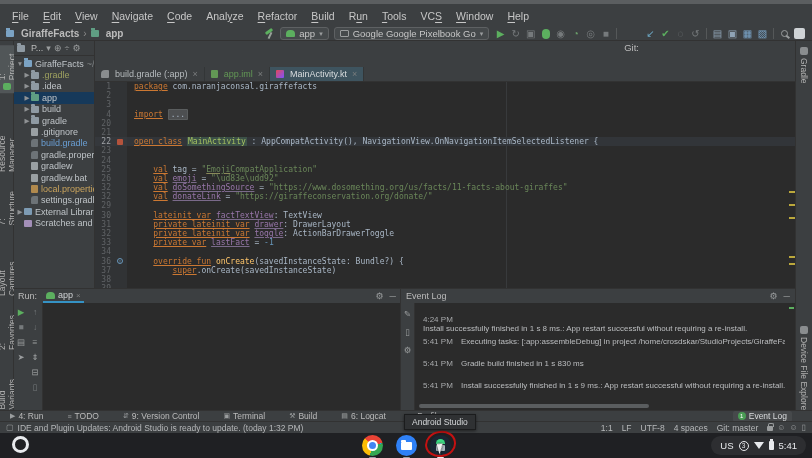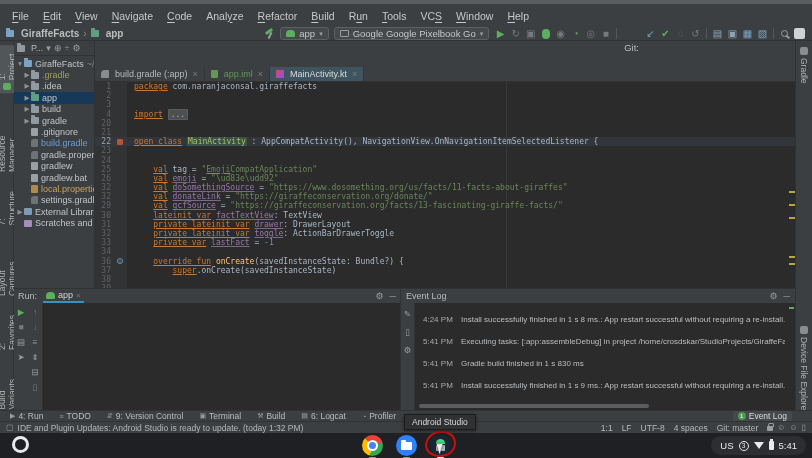--- a/index.html
+++ b/index.html
@@ -123,21 +123,21 @@
   .ep-body { position:relative; display:flex; height:108px; }
   .ep-strip { width:13px; background:#3c3f41; display:flex; flex-direction:column; align-items:center; gap:8px; padding-top:6px; font-size:8.5px; color:#9a9d9e; }
   .ep-content { flex:1; background:#2b2b2b; border-left:1px solid #323232; position:relative; overflow:hidden; }
   .erow { position:absolute; left:8px; right:10px; display:flex; font-size:8px; color:#bcbec0; white-space:nowrap; overflow:hidden; }
   .erow .etime { flex:none; width:38px; color:#a8aaac; }
   .ep-hscroll { position:absolute; left:4px; bottom:3px; height:4px; width:230px; background:#5a5d5f; border-radius:2px; }
   .ep-vmark { position:absolute; right:1px; top:4px; width:5px; height:2px; background:#5caf5f; }
 
   
   .bottombar { left:0; top:410px; width:812px; height:11px; background:#3c3f41; border-top:1px solid #323232;
-               display:flex; align-items:center; font-size:8.5px; padding-left:4px; gap:4px; }
+               display:flex; align-items:center; font-size:8.5px; padding-left:4px; gap:12px; }
   .bitem { display:flex; align-items:center; gap:3px; padding:0 6px; color:#bbbbbb; height:11px; cursor:default; }
   .bitem .bic { font-size:7px; color:#9a9d9e; }
   .evlog-btn { margin-left:auto; margin-right:20px; display:flex; align-items:center; gap:3px; color:#d8dadc; background:#46494b; padding:0 5px; height:11px; border-radius:2px; }
   .evlog-badge { width:8px; height:8px; border-radius:50%; background:#499c54; color:#fff; font-size:6px; display:flex; align-items:center; justify-content:center; }
   .statusbar { left:0; top:421px; width:812px; height:12px; background:#3c3f41; border-top:1px solid #323232;
                display:flex; align-items:center; font-size:8.5px; color:#b6b8ba; padding:0 6px; }
   .sb-left { display:flex; align-items:center; gap:4px; overflow:hidden; white-space:nowrap; }
   .sb-right { margin-left:auto; display:flex; align-items:center; gap:9px; white-space:nowrap; }
   .sb-ics { display:flex; gap:4px; color:#9a9d9e; font-size:8px; }
   .mini-lock { width:6px; height:5px; background:#9a9d9e; position:relative; border-radius:1px; margin-top:3px; }
@@ -382,21 +382,21 @@
         <div class="cline"><span class="lnum">4</span><span class="gut"></span><span class="ctext"><span class="tok-kw">import</span><span class="tok-pl"> </span><span class="tok-fold">...</span></span></div>
         <div class="cline"><span class="lnum">20</span><span class="gut"></span><span class="ctext"></span></div>
         <div class="cline"><span class="lnum">21</span><span class="gut"></span><span class="ctext"></span></div>
         <div class="cline caret"><span class="lnum">22</span><span class="gut"><span class="g-err"></span></span><span class="ctext"><span class="tok-kw">open class</span><span class="tok-pl"> </span><span class="tok-cls">MainActivity</span><span class="tok-pl"> : AppCompatActivity(), NavigationView.OnNavigationItemSelectedListener {</span></span></div>
         <div class="cline"><span class="lnum">23</span><span class="gut"></span><span class="ctext"></span></div>
         <div class="cline"><span class="lnum">24</span><span class="gut"></span><span class="ctext"></span></div>
         <div class="cline"><span class="lnum">25</span><span class="gut"></span><span class="ctext"><span class="tok-pl">    </span><span class="tok-kw">val</span><span class="tok-pl"> tag = </span><span class="tok-str">"</span><span class="tok-stru">Emoji</span><span class="tok-str">CompatApplication"</span></span></div>
         <div class="cline"><span class="lnum">26</span><span class="gut"></span><span class="ctext"><span class="tok-pl">    </span><span class="tok-kw">val</span><span class="tok-pl"> </span><span class="tok-fld">emoji</span><span class="tok-pl"> = </span><span class="tok-str">"\ud83e\udd92"</span></span></div>
         <div class="cline"><span class="lnum">32</span><span class="gut"></span><span class="ctext"><span class="tok-pl">    </span><span class="tok-kw">val</span><span class="tok-pl"> </span><span class="tok-fld">doSomethingSource</span><span class="tok-pl"> = </span><span class="tok-str">"https://www.dosomething.org/us/facts/11-facts-about-giraffes"</span></span></div>
         <div class="cline"><span class="lnum">32</span><span class="gut"></span><span class="ctext"><span class="tok-pl">    </span><span class="tok-kw">val</span><span class="tok-pl"> </span><span class="tok-fld">donateLink</span><span class="tok-pl"> = </span><span class="tok-str">"https://giraffeconservation.org/donate/"</span></span></div>
-        <div class="cline"><span class="lnum">29</span><span class="gut"></span><span class="ctext"><span class="tok-pl">    </span><span class="tok-kw">val</span><span class="tok-pl"> </span><span class="tok-fld">gcfSource</span><span class="tok-pl"> = </span><span class="tok-str">"https://giraffeconservation.org/facts/13-fascinating-giraffe-facts/"</span></span></div>
+        <div class="cline"><span class="lnum">29</span><span class="gut"></span></div>
         <div class="cline"><span class="lnum">30</span><span class="gut"></span><span class="ctext"><span class="tok-pl">    </span><span class="tok-kw">lateinit var</span><span class="tok-pl"> </span><span class="tok-fld">factTextView</span><span class="tok-pl">: TextView</span></span></div>
         <div class="cline"><span class="lnum">31</span><span class="gut"></span><span class="ctext"><span class="tok-pl">    </span><span class="tok-kw">private lateinit var</span><span class="tok-pl"> </span><span class="tok-fld">drawer</span><span class="tok-pl">: DrawerLayout</span></span></div>
         <div class="cline"><span class="lnum">32</span><span class="gut"></span><span class="ctext"><span class="tok-pl">    </span><span class="tok-kw">private lateinit var</span><span class="tok-pl"> </span><span class="tok-fld">toggle</span><span class="tok-pl">: ActionBarDrawerToggle</span></span></div>
         <div class="cline"><span class="lnum">33</span><span class="gut"></span><span class="ctext"><span class="tok-pl">    </span><span class="tok-kw">private var</span><span class="tok-pl"> </span><span class="tok-fld">lastFact</span><span class="tok-pl"> = </span><span class="tok-num">-1</span></span></div>
         <div class="cline"><span class="lnum">34</span><span class="gut"></span><span class="ctext"></span></div>
         <div class="cline"><span class="lnum">36</span><span class="gut"><span class="g-ovr">↑</span></span><span class="ctext"><span class="tok-pl">    </span><span class="tok-kw">override fun</span><span class="tok-pl"> </span><span class="tok-fn">onCreate</span><span class="tok-pl">(savedInstanceState: Bundle?) {</span></span></div>
         <div class="cline"><span class="lnum">37</span><span class="gut"></span><span class="ctext"><span class="tok-pl">        </span><span class="tok-kw">super</span><span class="tok-pl">.onCreate(savedInstanceState)</span></span></div>
         <div class="cline"><span class="lnum">38</span><span class="gut"></span><span class="ctext"></span></div>
         <div class="cline"><span class="lnum">39</span><span class="gut"></span><span class="ctext"></span></div>
         <div class="stripe-mark" style="top: 109px; background: rgb(187, 168, 60);"></div>
@@ -464,21 +464,21 @@
     </div>
     <div class="ep-body">
       <div class="ep-strip" id="ep-strip">
           <span>✎</span>
           <span>▯</span>
           <span>⚙</span>
         </div>
       <div class="ep-content" id="ep-content">
         <div class="ep-vmark"></div>
         <div class="ep-hscroll"></div>
-      <div class="erow" style="top: 12px;">
+      <div class="erow" style="top: 12px; flex-direction: column;">
             <span class="etime">4:24 PM</span>
             <span class="emsg">Install successfully finished in 1 s 8 ms.: App restart successful without requiring a re-install.</span>
           </div>
           <div class="erow" style="top: 34px;">
             <span class="etime">5:41 PM</span>
             <span class="emsg">Executing tasks: [:app:assembleDebug] in project /home/crosdskar/StudioProjects/GiraffeFacts</span>
           </div>
           <div class="erow" style="top: 56px;">
             <span class="etime">5:41 PM</span>
             <span class="emsg">Gradle build finished in 1 s 830 ms</span>

